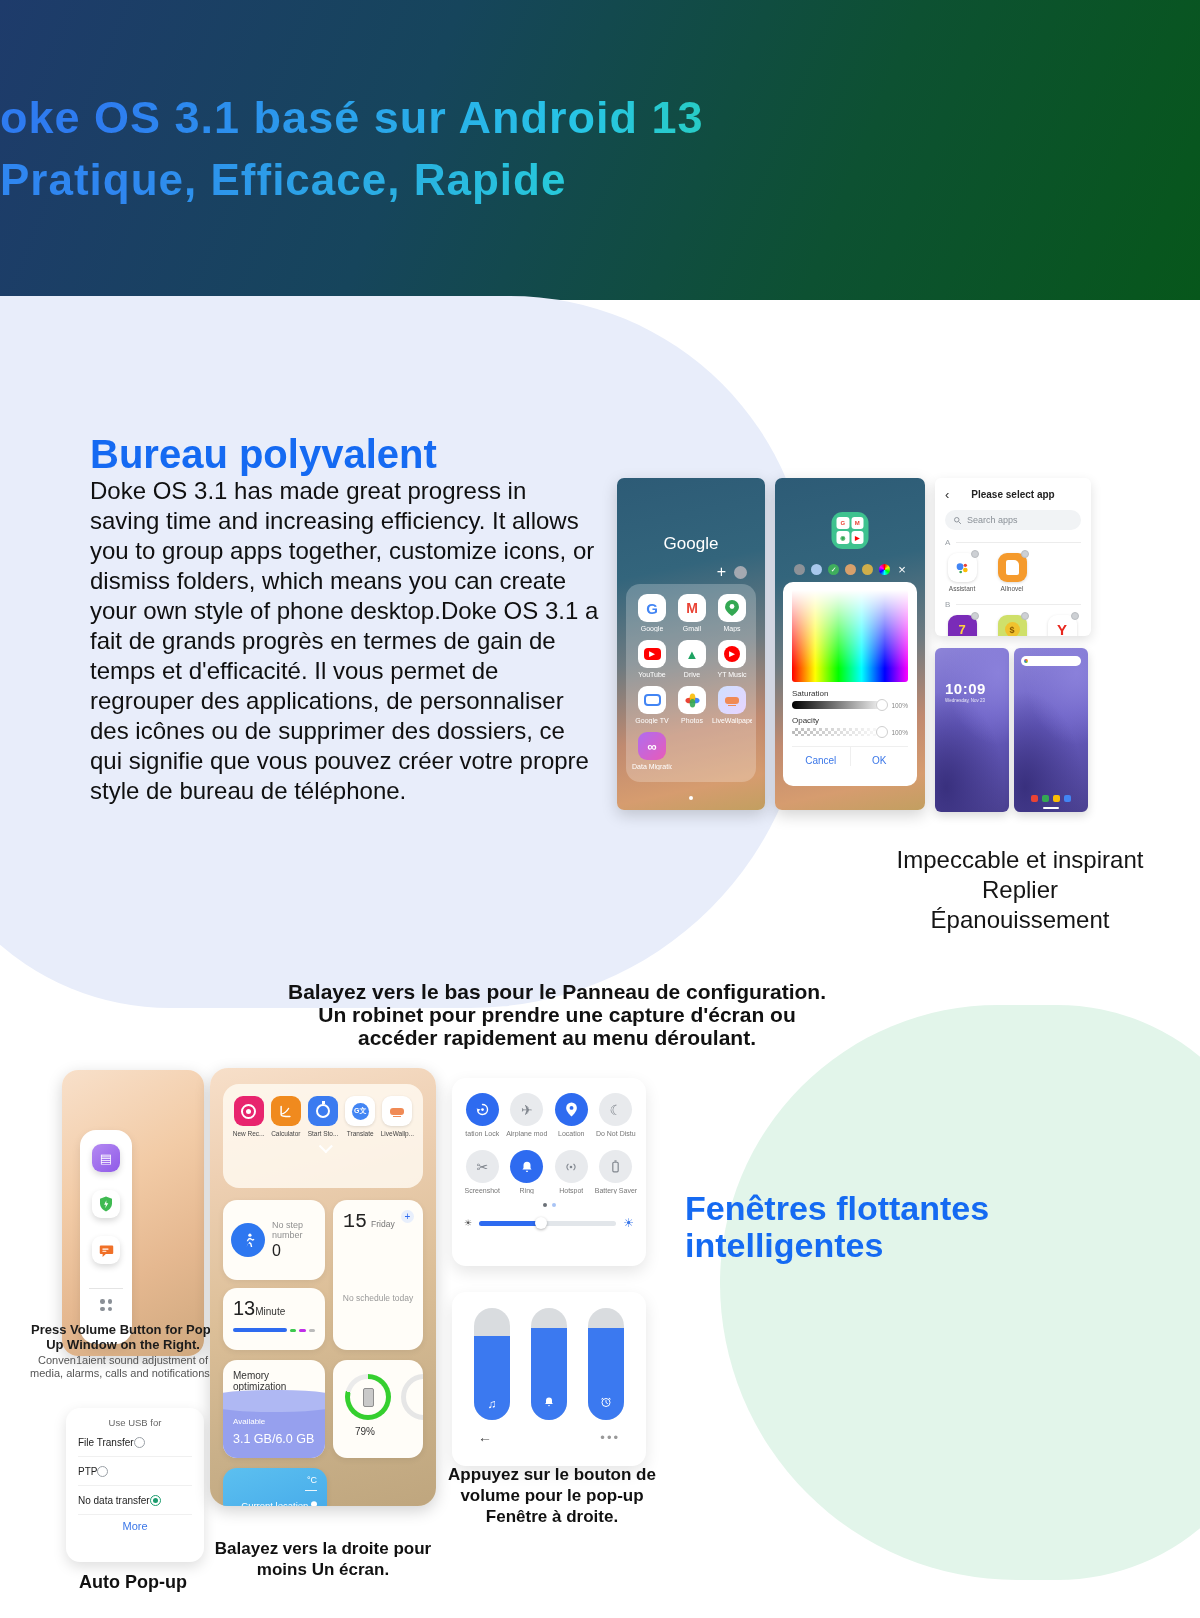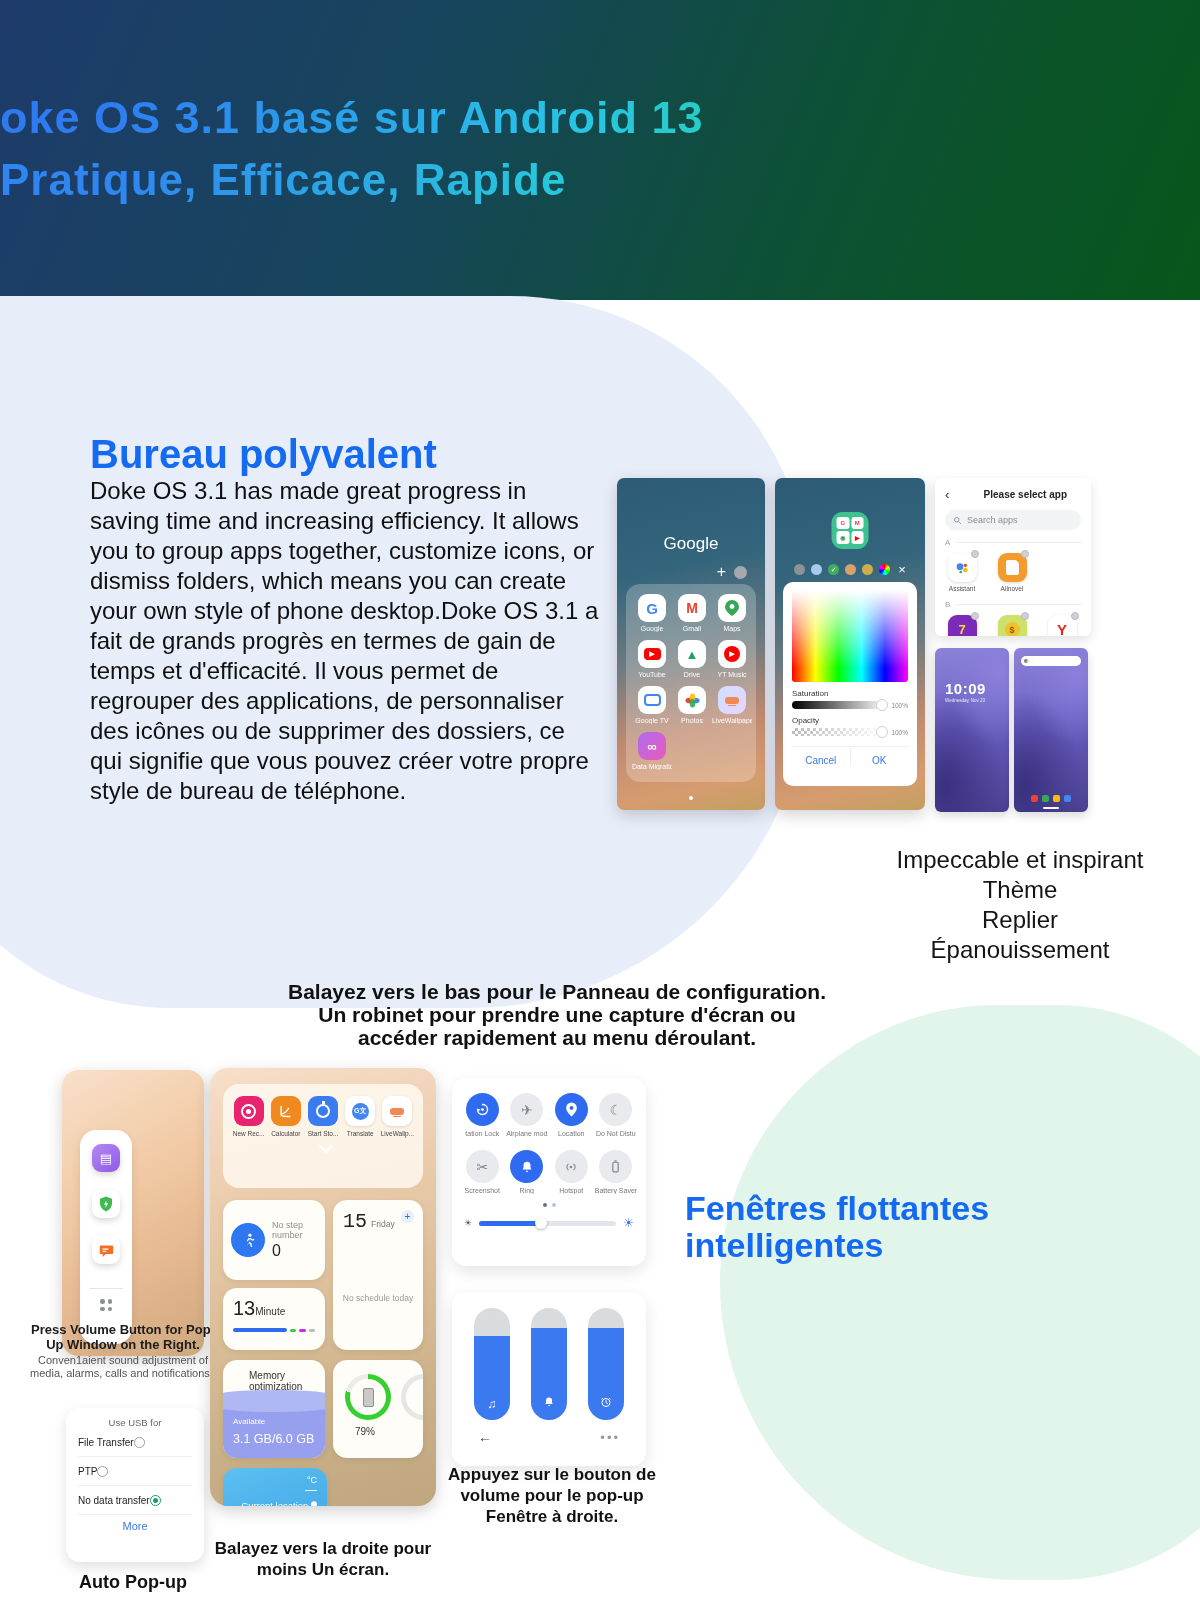--- a/index.html
+++ b/index.html
@@ -78,21 +78,21 @@
   .sl-val { font-size:6.5px; color:#888; }
   .p2-btns { display:flex; margin-top:10px; border-top:1px solid #efefef; }
   .p2-btn { flex:1; text-align:center; padding-top:8px; font-size:10px; color:#3b77e8; }
   .p2-btn:first-child { border-right:1px solid #efefef; }
 
   
   .sel-card { position:absolute; left:935px; top:478px; width:156px; height:158px; background:#fff; border-radius:6px;
     box-shadow:0 4px 12px rgba(0,0,0,.12); padding:9px 10px; overflow:hidden; }
   .sel-head { display:flex; align-items:center; }
   .sel-back { font-size:13px; color:#333; width:14px; }
-  .sel-title { flex:1; text-align:right; font-size:10px; font-weight:bold; color:#222; margin-right:14px; }
+  .sel-title { flex:1; text-align:center; font-size:10px; font-weight:bold; color:#222; margin-right:14px; }
   .sel-search { margin-top:8px; height:20px; background:#f1f3f5; border-radius:11px; display:flex; align-items:center; gap:5px; padding:0 8px; }
   .sel-search span { font-size:9px; color:#8a9097; }
   .sec-lbl { display:flex; align-items:center; gap:6px; font-size:8px; color:#9aa0a6; margin-top:8px; }
   .sec-lbl::after { content:""; flex:1; height:1px; background:#ececec; }
   .sel-row { display:flex; gap:16px; margin-top:6px; }
   .sel-app { position:relative; display:flex; flex-direction:column; align-items:center; width:34px; }
   .sel-tile { width:29px; height:29px; border-radius:9px; display:flex; align-items:center; justify-content:center;
     box-shadow:0 1px 3px rgba(0,0,0,.15); background:#fff; font-weight:bold; }
   .badge { position:absolute; right:0; top:-3px; width:8px; height:8px; border-radius:50%; background:#cdd0d4; border:1px solid #b9bcc0; }
   .sel-app .lbl { font-size:6.5px; color:#555; margin-top:3px; white-space:nowrap; }
@@ -178,21 +178,21 @@
   .cal-wd { font-size:8.5px; color:#777; }
   .cal-plus { position:absolute; right:9px; top:10px; width:13px; height:13px; border-radius:50%; background:#e8effc; color:#2e6bf0; font-size:10px; display:flex; align-items:center; justify-content:center; }
   .cal-empty { position:absolute; top:62%; width:100%; left:0; text-align:center; font-size:8.5px; color:#999; }
   .w-min { left:13px; top:220px; width:102px; height:62px; padding:9px 10px; }
   .min-top { display:flex; align-items:baseline; }
   .min-v { font-size:20px; color:#222; } .min-u { font-size:10px; color:#333; }
   .min-bar { display:flex; align-items:center; gap:3px; margin-top:8px; }
   .min-bar .blue { width:58px; height:4px; background:#2e6bf0; border-radius:2px; }
   .min-bar i { width:7px; height:3px; border-radius:1.5px; display:block; }
   .w-mem { left:13px; top:292px; width:102px; height:98px; }
-  .mem-title { font-size:10px; color:#333; padding:10px 26px 0; }
+  .mem-title { font-size:10px; color:#333; padding:10px 10px 0; }
   .mem-fill { position:absolute; bottom:0; left:0; width:100%; height:54px; background:#96a0ee; }
   .mem-wave { position:absolute; bottom:46px; left:-20%; width:140%; height:22px; background:#afb8f3; border-radius:45%; }
   .mem-av { position:absolute; bottom:32px; left:10px; font-size:8px; color:#fff; }
   .mem-val { position:absolute; bottom:12px; left:10px; font-size:12.5px; color:#fff; }
   .w-batt { left:123px; top:292px; width:90px; height:98px; }
   .ring { position:absolute; left:12px; top:14px; width:46px; height:46px; border-radius:50%;
     background:conic-gradient(#35cf2f var(--fill,79%), #ebebeb 0); display:flex; align-items:center; justify-content:center; }
   .ring::before { content:""; position:absolute; inset:5px; background:#fffdf8; border-radius:50%; }
   .battrect { position:relative; width:11px; height:19px; background:#c9c9c9; border:1.5px solid #8e8e8e; border-radius:2px; }
   .batt-pct { position:absolute; left:22px; top:66px; font-size:10px; color:#333; }
@@ -432,21 +432,20 @@
       <i style="background:#EA4335"></i>
         <i style="background:#34A853"></i>
         <i style="background:#FBBC05"></i>
         <i style="background:#4285F4"></i>
     </div>
     <div class="t2-home"></div>
   </div>
 
   <div class="theme-caption">
     <div>Impeccable et inspirant</div>
-    <div>Thème</div>
     <div>Replier</div>
     <div>Épanouissement</div>
   </div>
 
   <div class="swipe-note">
     <div>Balayez vers le bas pour le Panneau de configuration.</div>
     <div>Un robinet pour prendre une capture d'écran ou</div>
     <div>accéder rapidement au menu déroulant.</div>
   </div>
 

